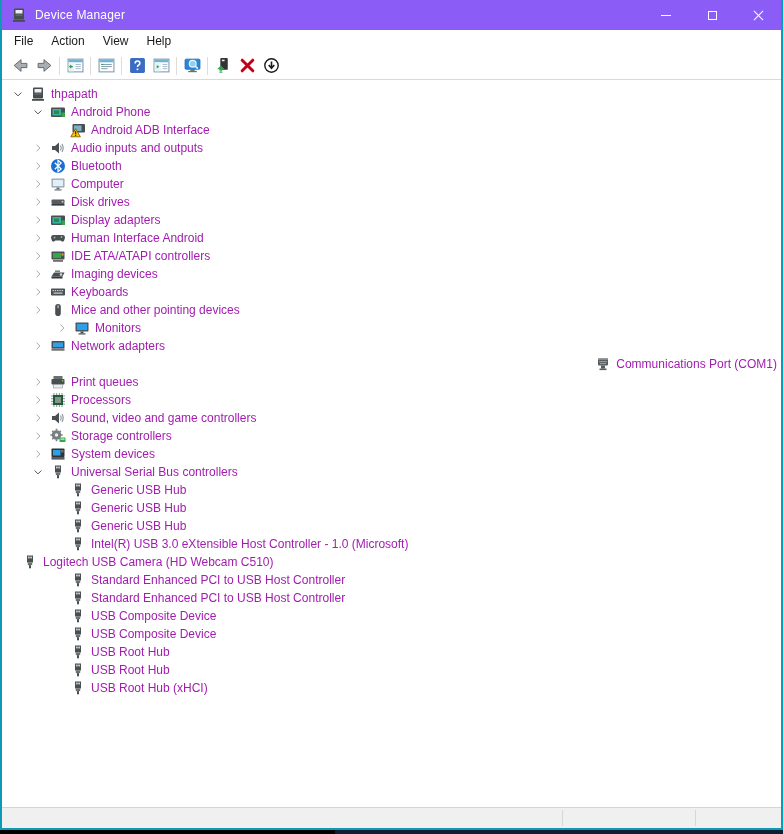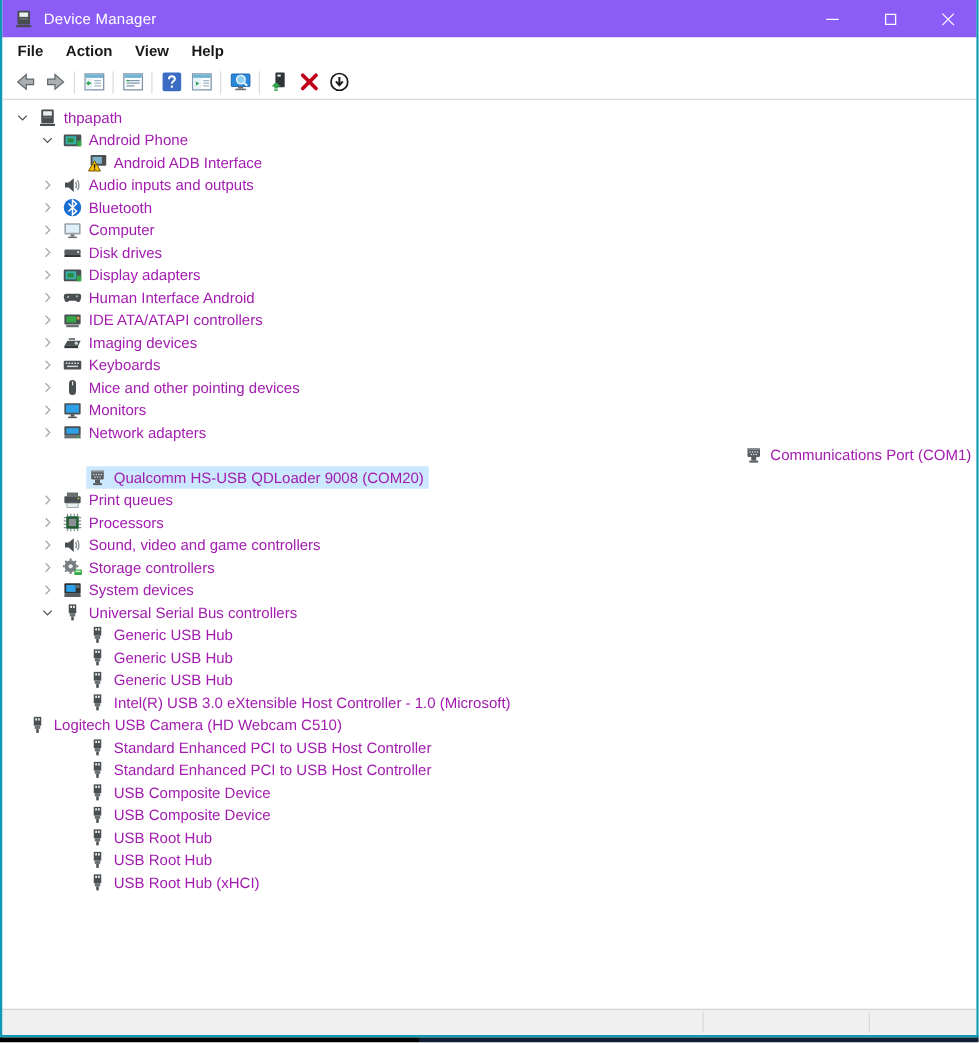--- a/index.html
+++ b/index.html
@@ -21,21 +21,21 @@
   .glyph-min{width:10px;height:1px;background:#fff;}
   .glyph-max{width:9px;height:9px;border:1px solid #fff;box-sizing:border-box;}
   .glyph-close{width:11px;height:11px;position:relative;}
   .glyph-close:before,.glyph-close:after{
     content:"";position:absolute;left:5px;top:-1px;width:1px;height:13px;background:#fff;
   }
   .glyph-close:before{transform:rotate(45deg);}
   .glyph-close:after{transform:rotate(-45deg);}
   
   .menubar{flex:0 0 22px;display:flex;align-items:center;background:#fff;padding-left:3px;font-size:12px;color:#1a1a1a;}
-  .menu-item{padding:3px 9px;font-weight:bold;}
+  .menu-item{padding:3px 9px;}
   
   .toolbar{flex:0 0 27px;display:flex;align-items:center;background:#fff;border-bottom:1px solid #d9d9d9;padding-left:6px;}
   .tb-btn{width:24px;height:24px;display:flex;align-items:center;justify-content:center;}
   .tb-btn svg{width:17px;height:17px;}
   .tb-sep{width:1px;height:18px;background:#dcdcdc;margin:0 3px;}
   
   .tree{flex:1 1 auto;overflow:hidden;background:#fff;padding-top:5px;}
   .tree-row{height:18px;display:flex;align-items:center;font-size:12px;color:#a21caf;white-space:nowrap;}
   .chev{width:16px;height:16px;flex:0 0 16px;margin-right:3px;display:flex;align-items:center;justify-content:center;}
   .chev svg{width:12px;height:12px;}
@@ -509,21 +509,21 @@
             <use href="#chev-closed"></use>
           </svg>
         </span>
         <span class="row-content">
           <svg class="tree-icon">
             <use href="#ic-mouse"></use>
           </svg>
           <span class="label">Mice and other pointing devices</span>
         </span>
       </div>
-      <div class="tree-row" style="padding-left: 28px;">
+      <div class="tree-row" style="padding-left: 28px; margin-left: 24px;">
         <span class="chev">
           <svg class="">
             <use href="#chev-closed"></use>
           </svg>
         </span>
         <span class="row-content">
           <svg class="tree-icon">
             <use href="#ic-monitor-blue"></use>
           </svg>
           <span class="label">Monitors</span>
@@ -542,29 +542,20 @@
           <span class="label">Network adapters</span>
         </span>
       </div>
       <div class="tree-row" style=" justify-content: flex-end;">
         <span class="chev"></span>
         <span class="row-content">
           <svg class="tree-icon">
             <use href="#ic-serial-port"></use>
           </svg>
           <span class="label">Communications Port (COM1)</span>
-        </span>
-      </div>
-      <div class="tree-row" style="padding-left: 48px;">
-        <span class="chev"></span>
-        <span class="row-content selected">
-          <svg class="tree-icon">
-            <use href="#ic-serial-port"></use>
-          </svg>
-          <span class="label">Qualcomm HS-USB QDLoader 9008 (COM20)</span>
         </span>
       </div>
       <div class="tree-row" style="padding-left: 28px;">
         <span class="chev">
           <svg class="">
             <use href="#chev-closed"></use>
           </svg>
         </span>
         <span class="row-content">
           <svg class="tree-icon">

